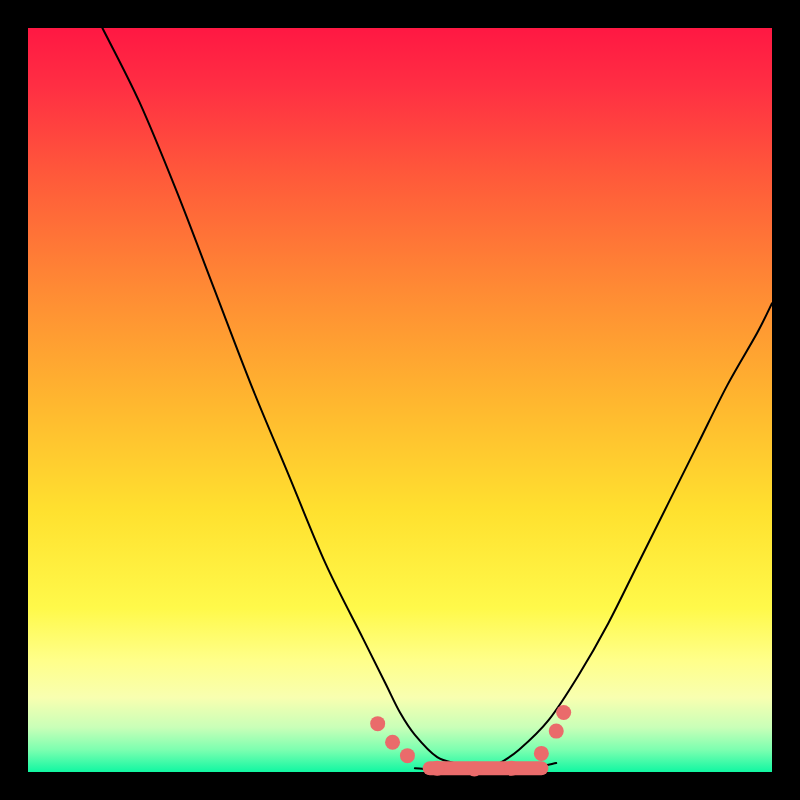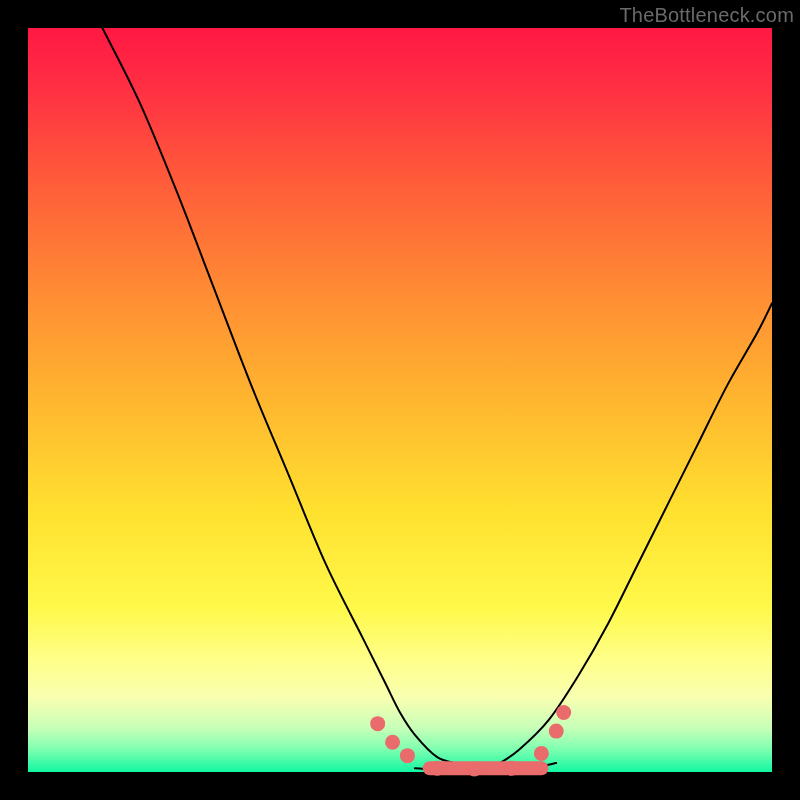--- a/index.html
+++ b/index.html
@@ -74,14 +74,13 @@
           <circle cx="379.44" cy="727.632" r="7.5" fill="#ea6b6b"></circle>
           <circle cx="409.20000000000005" cy="740.28" r="7.5" fill="#ea6b6b"></circle>
           <circle cx="446.4" cy="741.024" r="7.5" fill="#ea6b6b"></circle>
           <circle cx="483.6" cy="740.28" r="7.5" fill="#ea6b6b"></circle>
           <circle cx="513.36" cy="725.4" r="7.5" fill="#ea6b6b"></circle>
           <circle cx="528.24" cy="703.08" r="7.5" fill="#ea6b6b"></circle>
           <circle cx="535.68" cy="684.48" r="7.5" fill="#ea6b6b"></circle>
         </g>
     </svg>
   </div>
-  <div class="watermark">TheBottleneck.com</div>
 </div>
 
 </body></html>

